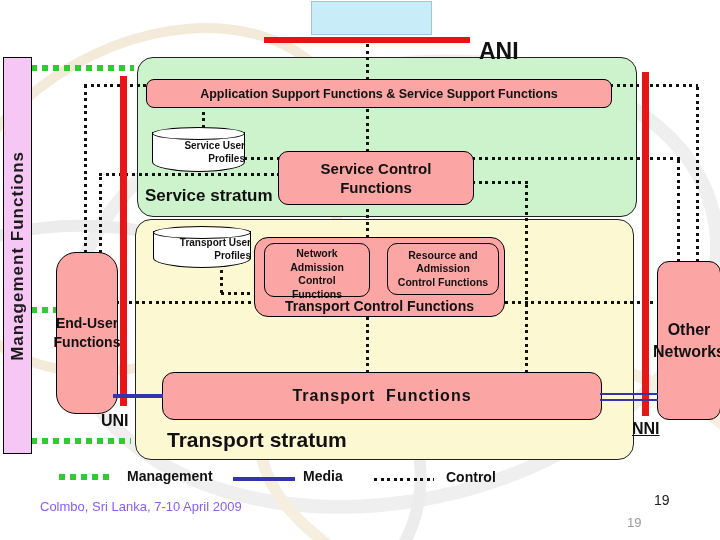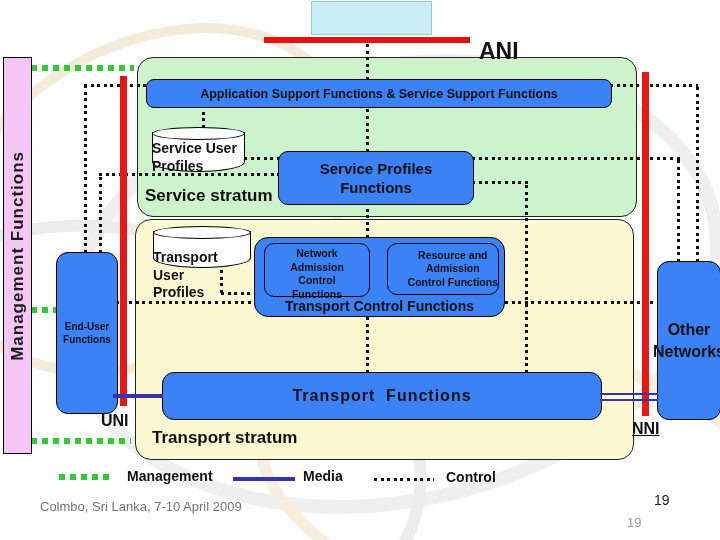--- a/index.html
+++ b/index.html
@@ -3,21 +3,21 @@
 <meta charset="utf-8">
 <style>
   html,body{margin:0;padding:0;background:#fff;}
   #slide{position:relative;width:720px;height:540px;background:#ffffff;overflow:hidden;
          font-family:"Liberation Sans", sans-serif;color:#111;}
   
   .arc{position:absolute;border-radius:50%;z-index:0;}
   
   .stratum{position:absolute;border:1.2px solid #222;border-radius:16px;z-index:1;}
   
-  .wbox{position:absolute;background:#3b82f6;border:1.6px solid #000;border-radius:10px;z-index:3;
+  .wbox{position:absolute;background:#fca5a5;border:1.6px solid #000;border-radius:10px;z-index:3;
         display:flex;align-items:center;justify-content:center;text-align:center;font-weight:bold;}
   
   .dh{position:absolute;height:3px;z-index:2;
       background:repeating-linear-gradient(90deg,#111 0 3px,transparent 3px 6.6px);}
   .dv{position:absolute;width:3px;z-index:2;
       background:repeating-linear-gradient(0deg,#111 0 3px,transparent 3px 6.6px);}
   
   .gd{position:absolute;height:6px;z-index:2;
       background:repeating-linear-gradient(90deg,#2ecc2e 0 6px,transparent 6px 11px);}
   
@@ -26,22 +26,22 @@
   .bluesolid{position:absolute;background:#3434ac;z-index:5;}
   .bluedouble{position:absolute;border-top:2px solid #3434ac;border-bottom:2px solid #3434ac;
               background:transparent;z-index:5;}
   .lbl{position:absolute;font-weight:bold;z-index:6;white-space:nowrap;}
   
   .cyl{position:absolute;z-index:3;}
   .cyl-body{position:absolute;left:0;right:0;top:5px;bottom:0;background:#fff;
             border:1.5px solid #000;border-top:none;border-radius:0 0 50% 50%/0 0 10px 10px;}
   .cyl-top{position:absolute;left:0;right:0;top:0;height:11px;background:#fff;
            border:1.5px solid #000;border-radius:50%;}
-  .cyl-text{position:absolute;left:0;right:0;top:13px;text-align:left;font-weight:bold;
-            font-size:14px;line-height:1.25;z-index:1;}
+  .cyl-text{position:absolute;left:0;right:0;top:13px;text-align:right;font-weight:bold;
+            font-size:10px;line-height:1.25;z-index:1;}
   .mgmtbar{position:absolute;left:3px;top:57px;width:27px;height:395px;background:#f6c6f4;
            border:1.5px solid #000;z-index:3;display:flex;align-items:center;justify-content:center;}
   .mgmtbar span{writing-mode:vertical-rl;transform:rotate(180deg);font-weight:bold;
                 font-size:17px;letter-spacing:1px;color:#1b1b1b;}
 </style>
 </head>
 <body>
 
 <div id="slide">
 
@@ -102,64 +102,64 @@
     <div class="cyl-body"></div>
     <div class="cyl-top"></div>
     <div class="cyl-text">
       <span>Service User</span><br>
       <span>Profiles</span>
     </div>
   </div>
 
   <div class="wbox" style="left:278px;top:151px;width:194px;height:52px;font-size:15px;line-height:1.3;">
     <span>
-      <span>Service Profiles</span><br>
+      <span>Service Control</span><br>
       <span>Functions</span>
     </span>
   </div>
 
   <div class="lbl" style="left:145px;top:186px;font-size:17px;z-index:3;">Service stratum</div>
 
   <div class="cyl" style="left:153px;top:226px;width:98px;height:42px;">
     <div class="cyl-body"></div>
     <div class="cyl-top"></div>
-    <div class="cyl-text" style="top:11px;margin-top:12px;">
+    <div class="cyl-text" style="top:11px;">
       <span>Transport User</span><br>
       <span>Profiles</span>
     </div>
   </div>
 
   <div class="wbox" style="left:254px;top:237px;width:249px;height:78px;border-radius:14px;align-items:flex-end;">
     <span class="lbl" style="position:static;font-size:14px;margin-bottom:2px;">Transport Control Functions</span>
   </div>
 
   <div class="wbox" style="left:264px;top:243px;width:104px;height:52px;font-size:10.5px;line-height:1.3;overflow:visible;align-items:flex-start;">
     <span style="margin-top:3px;">
       <span>Network</span><br>
       <span>Admission</span><br>
       <span>Control</span><br>
       <span>Functions</span>
     </span>
   </div>
 
-  <div class="wbox" style="left:387px;top:243px;width:110px;height:50px;font-size:10.5px;line-height:1.3;justify-content:flex-end;">
+  <div class="wbox" style="left:387px;top:243px;width:110px;height:50px;font-size:10.5px;line-height:1.3;">
     <span>
       <span>Resource and</span><br>
       <span>Admission</span><br>
       <span>Control Functions</span>
     </span>
   </div>
 
   <div class="wbox" style="left:162px;top:372px;width:438px;height:46px;border-radius:12px;font-size:16px;letter-spacing:1px;">
     <span style="white-space:pre;">Transport  Functions</span>
   </div>
 
-  <div class="lbl" style="left:152px;top:428px;font-size:17px;z-index:3;">Transport stratum</div>
+  <div class="lbl" style="left:167px;top:428px;font-size:21px;z-index:3;">Transport stratum</div>
 
-  <div class="wbox" style="left:56px;top:252px;width:60px;height:160px;border-radius:12px;font-size:10px;line-height:1.35;">
+  <div class="wbox" style="left:56px;top:252px;width:60px;height:160px;border-radius:20px;font-size:14px;line-height:1.35;">
     <span>
       <span>End-User</span><br>
       <span>Functions</span>
     </span>
   </div>
 
   <div class="wbox" style="left:657px;top:261px;width:62px;height:157px;border-radius:12px;font-size:16px;line-height:1.35;">
     <span>
       <span>Other</span><br>
       <span>Networks</span>
@@ -169,17 +169,17 @@
   <div class="lbl" style="left:101px;top:412px;font-size:16px;">UNI</div>
   <div class="lbl" style="left:632px;top:420px;font-size:16px;text-decoration:underline;">NNI</div>
 
   <div class="gd" style="left:59px;top:474px;width:54px;"></div>
   <div class="lbl" style="left:127px;top:468px;font-size:14px;">Management</div>
   <div class="bluesolid" style="left:233px;top:477px;width:62px;height:4px;"></div>
   <div class="lbl" style="left:303px;top:468px;font-size:14px;">Media</div>
   <div class="dh" style="left:374px;top:478px;width:60px;"></div>
   <div class="lbl" style="left:446px;top:469px;font-size:14px;">Control</div>
 
-  <div class="lbl" style="left:40px;top:499px;font-size:13px;font-weight:normal;color:#737373;">Colmbo, Sri Lanka, 7-10 April 2009</div>
+  <div class="lbl" style="left:40px;top:499px;font-size:13px;font-weight:normal;color:#8b5cf6;">Colmbo, Sri Lanka, 7-10 April 2009</div>
   <div class="lbl" style="left:654px;top:492px;font-size:14px;font-weight:normal;color:#222;">19</div>
   <div class="lbl" style="left:627px;top:515px;font-size:13px;font-weight:normal;color:#9a9a9a;">19</div>
 
 </div>
 
 </body></html>

